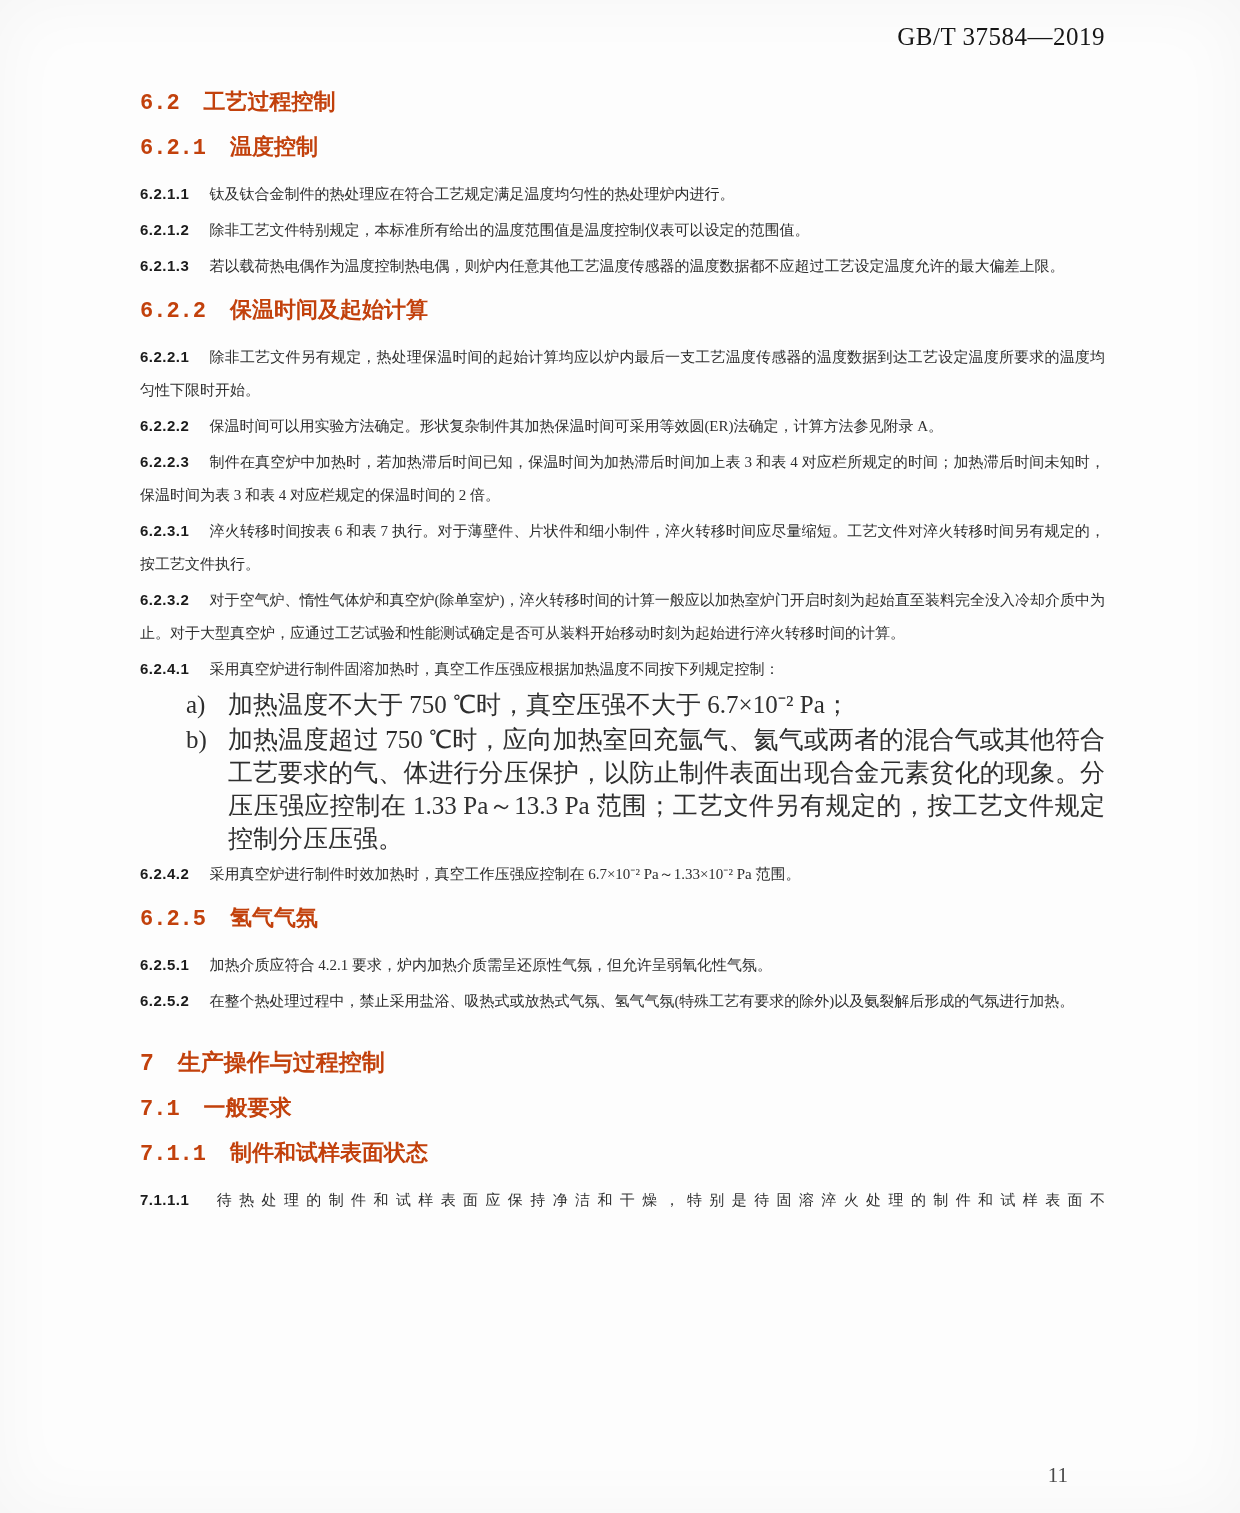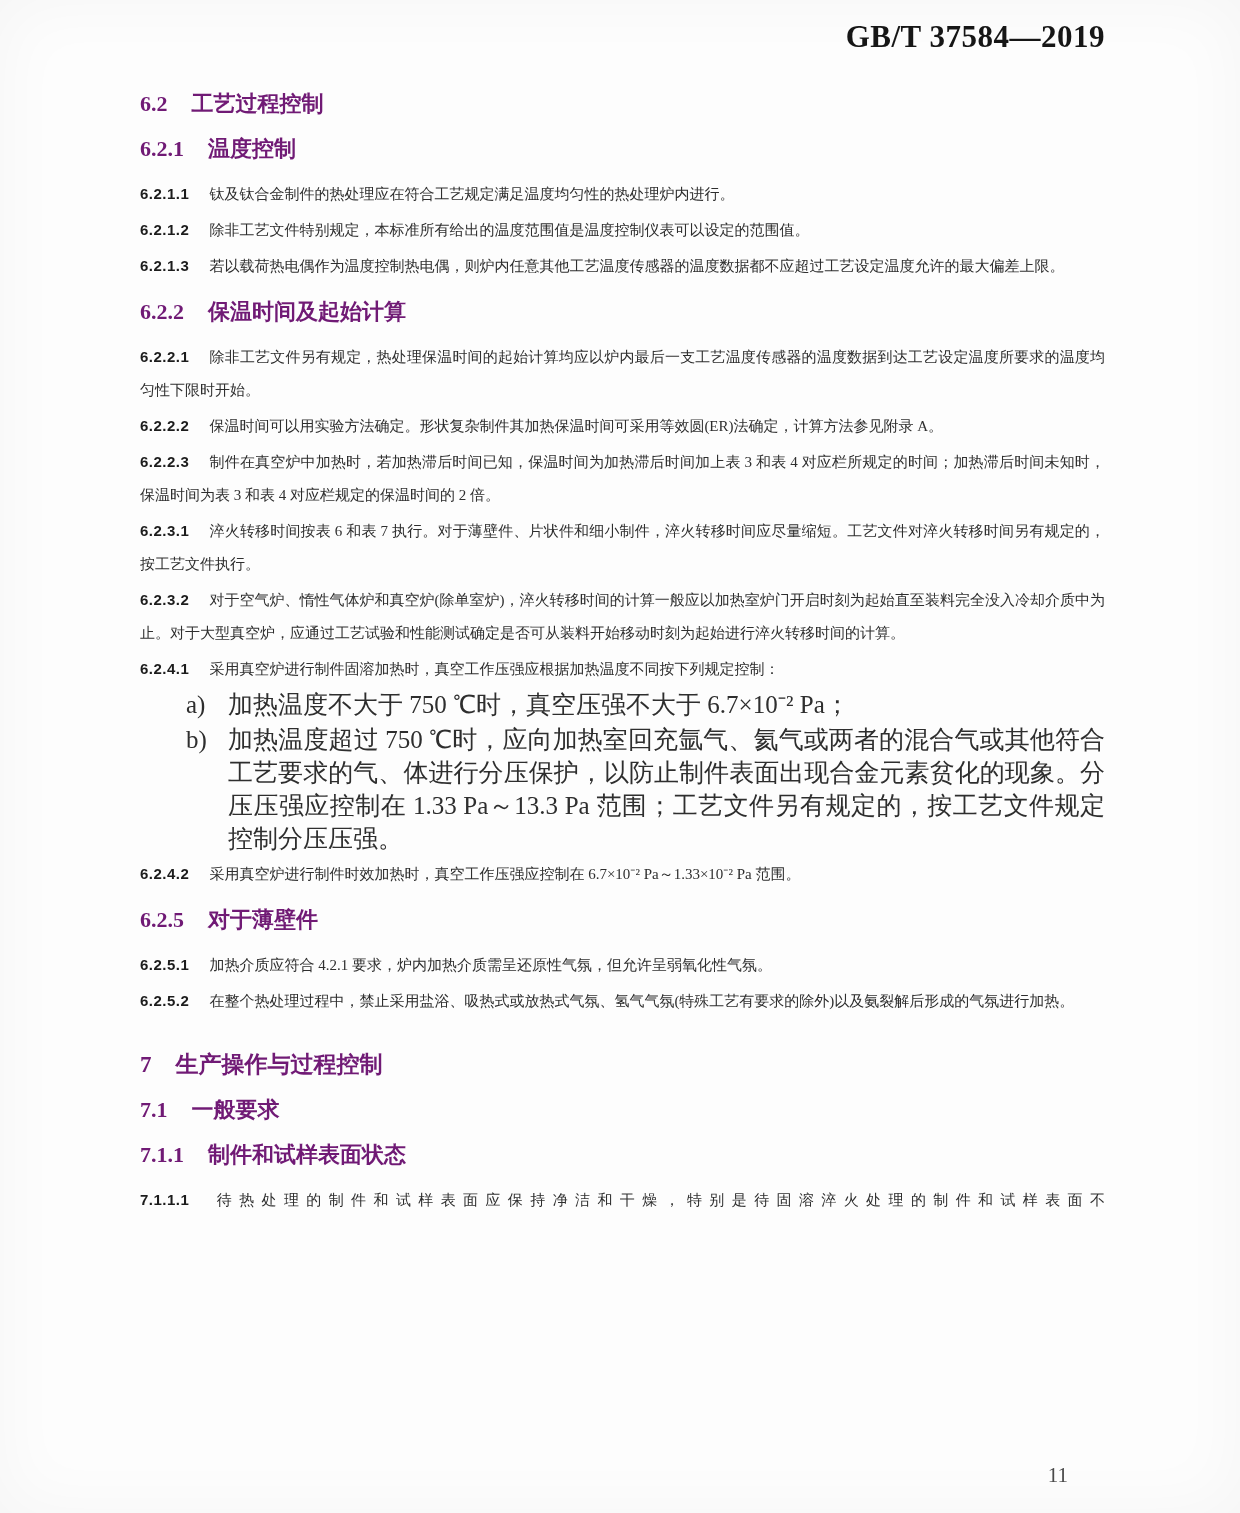--- a/index.html
+++ b/index.html
@@ -17,33 +17,33 @@
     overflow: hidden;
   }
 
   .content {
     padding: 20px 135px 0 140px;
   }
 
   .running-header {
     text-align: right;
     font-family: "Liberation Serif", serif;
-    font-weight: 700;
-    font-size: 31px;
+    font-weight: 400;
+    font-size: 25px;
     line-height: 33px;
     color: #161616;
     letter-spacing: 0.5px;
   }
 
   .doc-body { margin-top: 0; }
 
   .heading {
-    font-family: Liberation Serif, serif;
+    font-family: Liberation Mono, monospace;
     font-weight: 700;
-    color: #701a75;
+    color: #c2410c;
     font-size: 22px;
     line-height: 33px;
     margin: 12px 0;
   }
   .heading .num { margin-right: 24px; }
   .doc-body > .heading:first-child { margin-top: 34px; }
   .heading.h1 { margin: 30px 0 12px; font-size: 23px; }
 
   .para {
     font-size: 15px;
@@ -100,21 +100,21 @@
         <div class="heading h3"><span class="num">6.2.2</span><span class="ttl">保温时间及起始计算</span></div>
         <p class="para"><span class="num">6.2.2.1</span><span class="txt">除非工艺文件另有规定，热处理保温时间的起始计算均应以炉内最后一支工艺温度传感器的温度数据到达工艺设定温度所要求的温度均匀性下限时开始。</span></p>
         <p class="para"><span class="num">6.2.2.2</span><span class="txt">保温时间可以用实验方法确定。形状复杂制件其加热保温时间可采用等效圆(ER)法确定，计算方法参见附录 A。</span></p>
         <p class="para"><span class="num">6.2.2.3</span><span class="txt">制件在真空炉中加热时，若加热滞后时间已知，保温时间为加热滞后时间加上表 3 和表 4 对应栏所规定的时间；加热滞后时间未知时，保温时间为表 3 和表 4 对应栏规定的保温时间的 2 倍。</span></p>
         <p class="para"><span class="num">6.2.3.1</span><span class="txt">淬火转移时间按表 6 和表 7 执行。对于薄壁件、片状件和细小制件，淬火转移时间应尽量缩短。工艺文件对淬火转移时间另有规定的，按工艺文件执行。</span></p>
         <p class="para"><span class="num">6.2.3.2</span><span class="txt">对于空气炉、惰性气体炉和真空炉(除单室炉)，淬火转移时间的计算一般应以加热室炉门开启时刻为起始直至装料完全没入冷却介质中为止。对于大型真空炉，应通过工艺试验和性能测试确定是否可从装料开始移动时刻为起始进行淬火转移时间的计算。</span></p>
         <p class="para"><span class="num">6.2.4.1</span><span class="txt">采用真空炉进行制件固溶加热时，真空工作压强应根据加热温度不同按下列规定控制：</span></p>
         <div class="list-item"><span class="marker">a)</span><span class="txt">加热温度不大于 750 ℃时，真空压强不大于 6.7×10⁻² Pa；</span></div>
         <div class="list-item"><span class="marker">b)</span><span class="txt">加热温度超过 750 ℃时，应向加热室回充氩气、氦气或两者的混合气或其他符合工艺要求的气、体进行分压保护，以防止制件表面出现合金元素贫化的现象。分压压强应控制在 1.33 Pa～13.3 Pa 范围；工艺文件另有规定的，按工艺文件规定控制分压压强。</span></div>
         <p class="para"><span class="num">6.2.4.2</span><span class="txt">采用真空炉进行制件时效加热时，真空工作压强应控制在 6.7×10⁻² Pa～1.33×10⁻² Pa 范围。</span></p>
-        <div class="heading h3"><span class="num">6.2.5</span><span class="ttl">对于薄壁件</span></div>
+        <div class="heading h3"><span class="num">6.2.5</span><span class="ttl">氢气气氛</span></div>
         <p class="para"><span class="num">6.2.5.1</span><span class="txt">加热介质应符合 4.2.1 要求，炉内加热介质需呈还原性气氛，但允许呈弱氧化性气氛。</span></p>
         <p class="para"><span class="num">6.2.5.2</span><span class="txt">在整个热处理过程中，禁止采用盐浴、吸热式或放热式气氛、氢气气氛(特殊工艺有要求的除外)以及氨裂解后形成的气氛进行加热。</span></p>
         <div class="heading h1"><span class="num">7</span><span class="ttl">生产操作与过程控制</span></div>
         <div class="heading h2"><span class="num">7.1</span><span class="ttl">一般要求</span></div>
         <div class="heading h3"><span class="num">7.1.1</span><span class="ttl">制件和试样表面状态</span></div>
         <p class="para"><span class="num">7.1.1.1</span><span class="txt">待热处理的制件和试样表面应保持净洁和干燥，特别是待固溶淬火处理的制件和试样表面不</span></p>
       </div>
   </div>
   <div class="page-number">11</div>
 </div>

